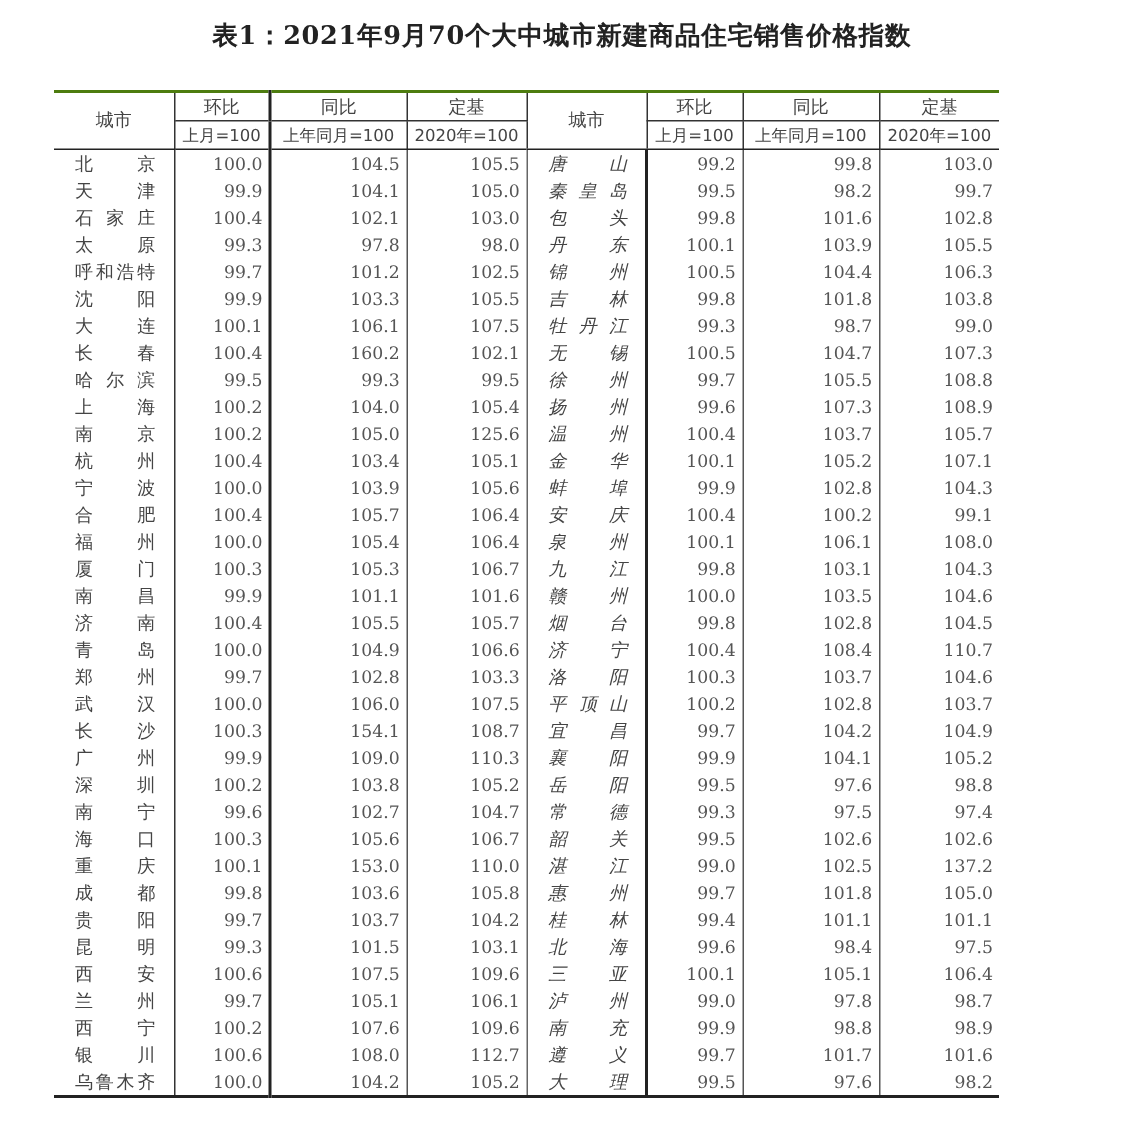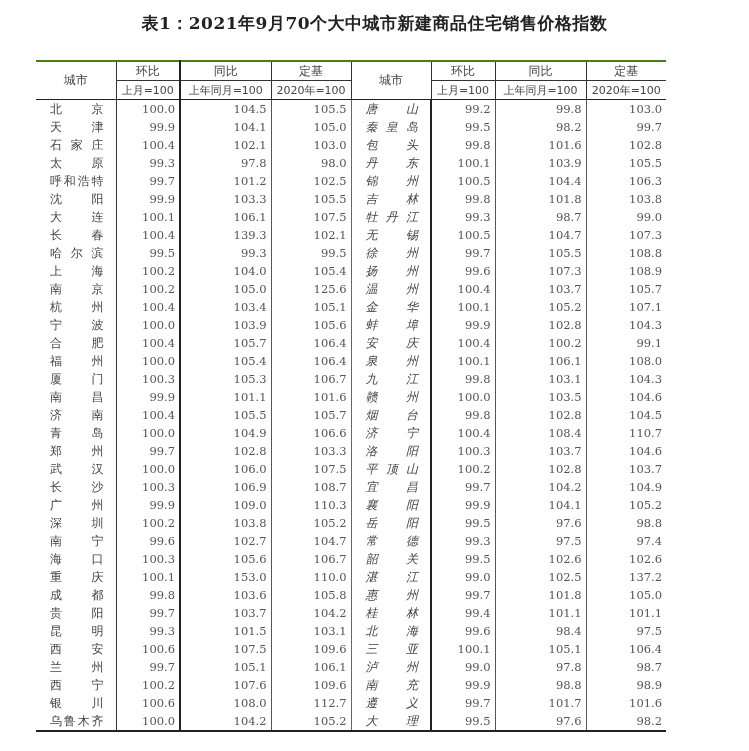--- a/index.html
+++ b/index.html
@@ -133,21 +133,21 @@
         <td class="num thick">106.1</td>
         <td class="num thin">107.5</td>
         <td class="city divider">牡丹江</td>
         <td class="num thick">99.3</td>
         <td class="num thin">98.7</td>
         <td class="num thin">99.0</td>
       </tr>
       <tr>
         <td class="city">长春</td>
         <td class="num bl">100.4</td>
-        <td class="num thick">139.3</td>
+        <td class="num thick">160.2</td>
         <td class="num thin">102.1</td>
         <td class="city divider">无锡</td>
         <td class="num thick">100.5</td>
         <td class="num thin">104.7</td>
         <td class="num thin">107.3</td>
       </tr>
       <tr>
         <td class="city">哈尔滨</td>
         <td class="num bl">99.5</td>
         <td class="num thick">99.3</td>
@@ -273,21 +273,21 @@
         <td class="num thick">106.0</td>
         <td class="num thin">107.5</td>
         <td class="city divider">平顶山</td>
         <td class="num thick">100.2</td>
         <td class="num thin">102.8</td>
         <td class="num thin">103.7</td>
       </tr>
       <tr>
         <td class="city">长沙</td>
         <td class="num bl">100.3</td>
-        <td class="num thick">106.9</td>
+        <td class="num thick">154.1</td>
         <td class="num thin">108.7</td>
         <td class="city divider">宜昌</td>
         <td class="num thick">99.7</td>
         <td class="num thin">104.2</td>
         <td class="num thin">104.9</td>
       </tr>
       <tr>
         <td class="city">广州</td>
         <td class="num bl">99.9</td>
         <td class="num thick">109.0</td>

